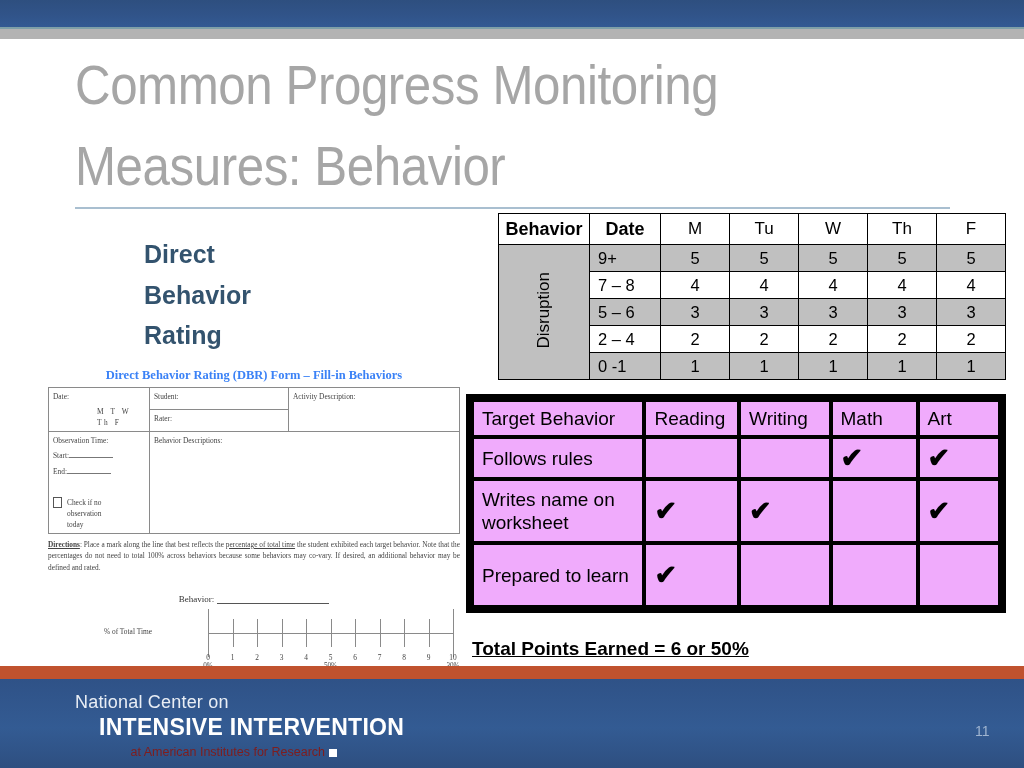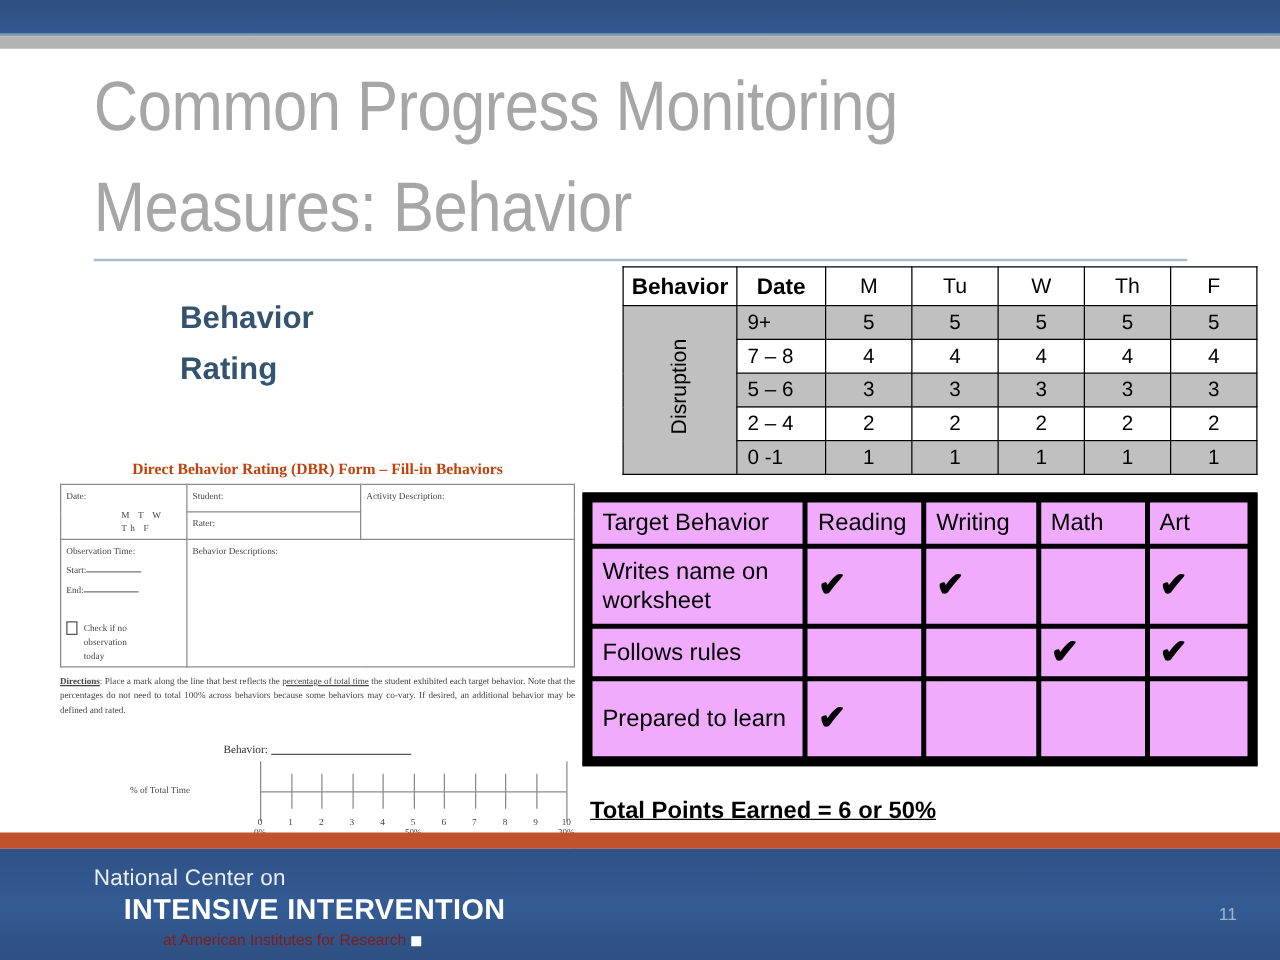--- a/index.html
+++ b/index.html
@@ -54,21 +54,21 @@
   .t2 td.cell.small{height:28px;}
   .t2 .chk{font-size:27px;line-height:1;font-weight:bold;}
   .col-tb{width:176px;}.col-x{width:76px;}
 
   .total{position:absolute;left:472px;top:638px;font-size:19px;font-weight:bold;
     color:#000;text-decoration:underline;}
 
   
   .form{position:absolute;left:48px;top:368px;width:412px;color:#3a3a3a;
         font-family:"Liberation Serif", serif;}
-  .form-title{text-align:center;font-size:12.5px;font-weight:bold;color:#c2410c;
+  .form-title{text-align:center;font-size:12.5px;font-weight:bold;color:#3b82f6;
     margin:0 0 4px 0;}
   .ftable{width:412px;border-collapse:collapse;}
   .ftable td{border:1px solid #8a8a8a;font-size:7.4px;color:#444;
     padding:3px 4px;vertical-align:top;line-height:1.5;}
   .fcell-date{width:92px;}
   .fcell-mid{width:130px;}
   .days{letter-spacing:2.6px;margin-top:4px;padding-left:44px;}
   .underl{border-bottom:1px solid #777;display:inline-block;width:44px;}
   .chkbox{display:inline-block;width:7px;height:9px;border:1px solid #555;
     vertical-align:top;margin-right:5px;}
@@ -113,20 +113,21 @@
 <div class="band-teal"></div>
 <div class="band-gray"></div>
 
 <div class="title">
   <div>Common Progress Monitoring</div>
   <div>Measures: Behavior</div>
 </div>
 <div class="title-rule"></div>
 
 <div class="dbr-heading">
+  <div>Direct</div>
   <div>Behavior</div>
   <div>Rating</div>
 </div>
 
 <table class="t1">
   <tbody>
       <tr>
     <td class="hdr b c-beh">Behavior</td>
     <td class="hdr b c-date">Date</td>
     <td class="hdr c-day">M</td>
@@ -184,32 +185,32 @@
 <table class="t2">
   <tbody>
       <tr>
     <td class="hd col-tb">Target Behavior</td>
     <td class="hd col-x">Reading</td>
     <td class="hd col-x">Writing</td>
     <td class="hd col-x">Math</td>
     <td class="hd col-x">Art</td>
   </tr>
   <tr>
+    <td class="cell small">Follows rules</td>
+    <td class="cell small"></td>
+    <td class="cell small"></td>
+    <td class="cell small"><span class="chk">✔</span></td>
+    <td class="cell small"><span class="chk">✔</span></td>
+  </tr>
+  <tr>
     <td class="cell">Writes name on worksheet</td>
     <td class="cell"><span class="chk">✔</span></td>
     <td class="cell"><span class="chk">✔</span></td>
     <td class="cell"></td>
     <td class="cell"><span class="chk">✔</span></td>
-  </tr>
-  <tr>
-    <td class="cell small">Follows rules</td>
-    <td class="cell small"></td>
-    <td class="cell small"></td>
-    <td class="cell small"><span class="chk">✔</span></td>
-    <td class="cell small"><span class="chk">✔</span></td>
   </tr>
   <tr>
     <td class="cell">Prepared to learn</td>
     <td class="cell"><span class="chk">✔</span></td>
     <td class="cell"></td>
     <td class="cell"></td>
     <td class="cell"></td>
   </tr>
 </tbody>
   </table>

